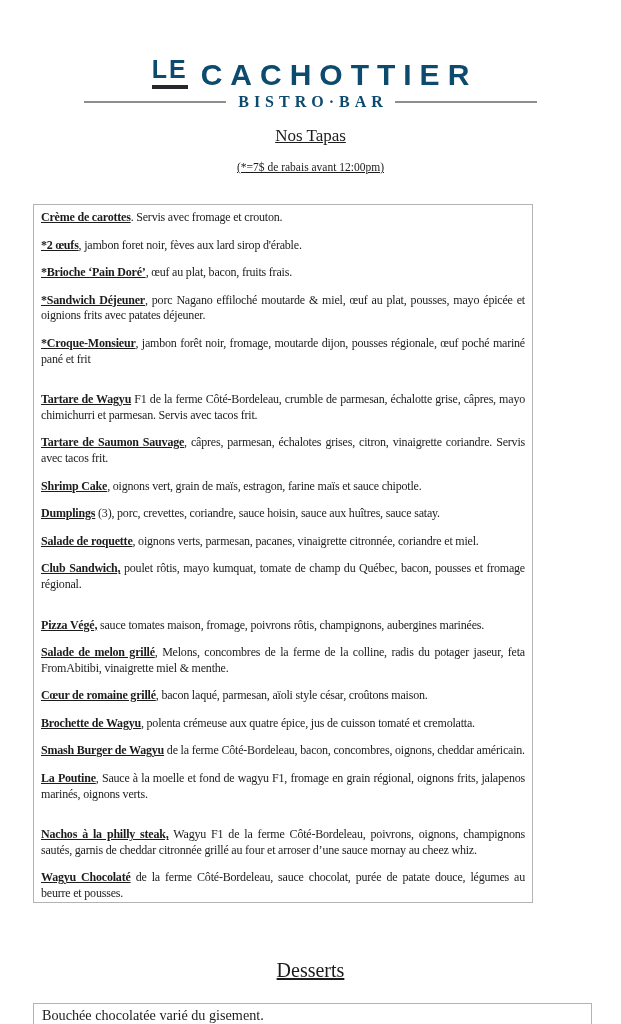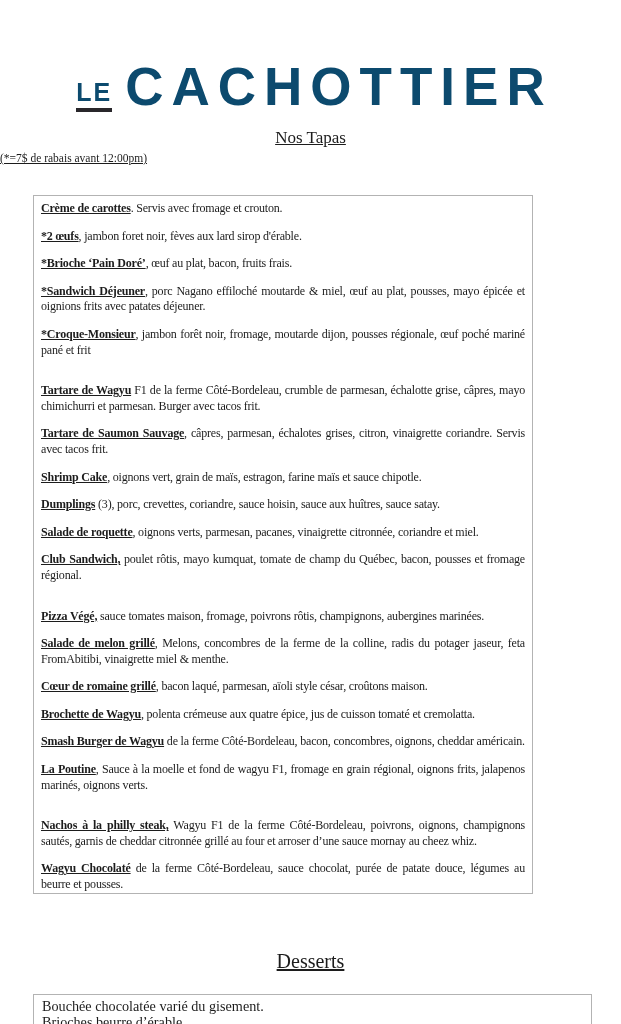--- a/index.html
+++ b/index.html
@@ -23,42 +23,42 @@
     gap: 13px; line-height: 1;
   }
   .brand-le {
     font-family: "Liberation Sans", sans-serif;
     font-weight: 700; font-size: 25px; letter-spacing: 2px;
     border-bottom: 4px solid #29272b;
     padding-bottom: 3px; margin-bottom: 1px;
   }
   .brand-main {
     font-family: "Liberation Sans", sans-serif;
-    font-weight: 700; font-size: 53px; letter-spacing: 8px;
+    font-weight: 700; font-size: 30px; letter-spacing: 8px;
     margin-right: -8px; 
     margin-top: 40px;
   }
   .logo-sub {
     margin-top: 3px;
     display: flex; justify-content: center; align-items: center; gap: 12px;
   }
   .rule { width: 142px; height: 2px; background: #8e8e8e; }
   .brand-sub {
     font-family: "Liberation Serif", serif;
     font-weight: 700; font-size: 16px; letter-spacing: 5px;
     margin-right: -5px;
   }
 
   .section-title {
     margin-top: 15px; text-align: center;
     font-size: 17px; font-weight: 400;
     text-decoration: underline;
   }
   .section-note {
-    margin-top: 4px; text-align: left;
+    margin-top: 15px; text-align: center;
     font-size: 11.5px;
     text-decoration: underline;
   }
 
   
   .tapas-box {
     width: 500px; min-height: 653px;
     margin: 31px 0 0 33px;
     border: 1px solid #b3b3b3;
     padding: 5px 7px 0 7px;
@@ -91,38 +91,43 @@
 <body>
 
 <div class="page">
 
   <header>
     <div class="logo">
       <div class="logo-main">
         <span class="brand-le">LE</span>
         <span class="brand-main">CACHOTTIER</span>
       </div>
+      <div class="logo-sub">
+        <span class="rule"></span>
+        <span class="brand-sub">BISTRO·BAR</span>
+        <span class="rule"></span>
+      </div>
     </div>
     <h2 class="section-title">Nos Tapas</h2>
     <div class="section-note">(*=7$ de rabais avant 12:00pm)</div>
   </header>
 
   <section class="tapas-box">
     <div>
   <p class="menu-item"><span class="item-name">Crème de carottes</span><span class="item-desc">. Servis avec fromage et crouton.</span></p>
 
   <p class="menu-item"><span class="item-name">*2 œufs</span><span class="item-desc">, jambon foret noir, fèves aux lard sirop d'érable.</span></p>
 
   <p class="menu-item"><span class="item-name">*Brioche ‘Pain Doré’</span><span class="item-desc">, œuf au plat, bacon, fruits frais.</span></p>
 
   <p class="menu-item"><span class="item-name">*Sandwich Déjeuner</span><span class="item-desc">, porc Nagano effiloché moutarde &amp; miel, œuf au plat, pousses, mayo épicée et oignions frits avec patates déjeuner.</span></p>
 
   <p class="menu-item"><span class="item-name">*Croque-Monsieur</span><span class="item-desc">, jambon forêt noir, fromage, moutarde dijon, pousses régionale, œuf poché mariné pané et frit</span></p>
 
-  <p class="menu-item extra-gap"><span class="item-name">Tartare de Wagyu</span><span class="item-desc"> F1 de la ferme Côté-Bordeleau, crumble de parmesan, échalotte grise, câpres, mayo chimichurri et parmesan. Burger avec tacos frit.</span></p>
+  <p class="menu-item extra-gap"><span class="item-name">Tartare de Wagyu</span><span class="item-desc"> F1 de la ferme Côté-Bordeleau, crumble de parmesan, échalotte grise, câpres, mayo chimichurri et parmesan. Servis avec tacos frit.</span></p>
 
   <p class="menu-item"><span class="item-name">Tartare de Saumon Sauvage</span><span class="item-desc">, câpres, parmesan, échalotes grises, citron, vinaigrette coriandre. Servis avec tacos frit.</span></p>
 
   <p class="menu-item"><span class="item-name">Shrimp Cake</span><span class="item-desc">, oignons vert, grain de maïs, estragon, farine maïs et sauce chipotle.</span></p>
 
   <p class="menu-item"><span class="item-name">Dumplings</span><span class="item-desc"> (3), porc, crevettes, coriandre, sauce hoisin, sauce aux huîtres, sauce satay.</span></p>
 
   <p class="menu-item"><span class="item-name">Salade de roquette</span><span class="item-desc">, oignons verts, parmesan, pacanes, vinaigrette citronnée, coriandre et miel.</span></p>
 
   <p class="menu-item"><span class="item-name">Club Sandwich,</span><span class="item-desc"> poulet rôtis, mayo kumquat, tomate de champ du Québec, bacon, pousses et fromage régional.</span></p>

